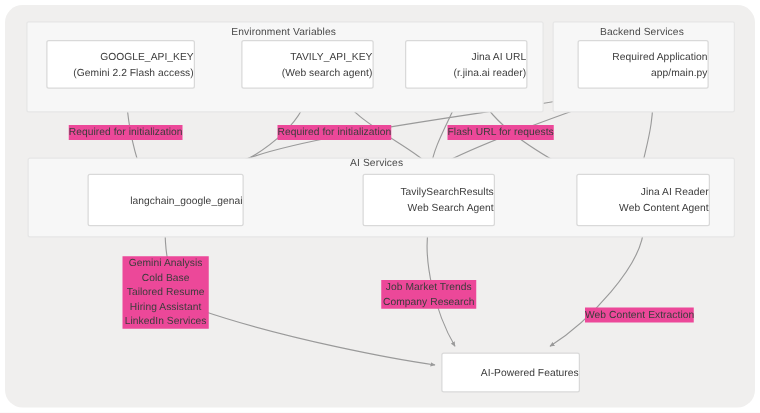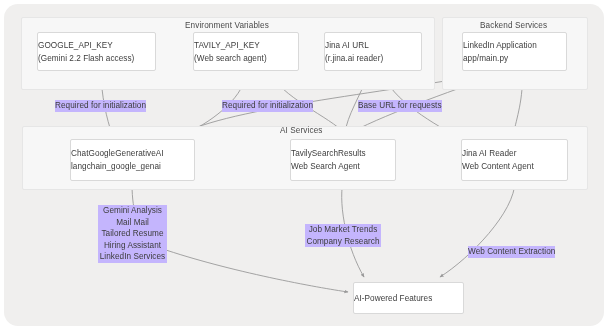--- a/index.html
+++ b/index.html
@@ -43,34 +43,34 @@
     white-space: nowrap;
     letter-spacing: 0.1px;
   }
   .node {
     position: absolute;
     background: #ffffff;
     border: 1px solid #d9d9d9;
     border-radius: 2px;
     display: flex;
     flex-direction: column;
-    align-items: flex-start;
+    align-items: flex-end;
     justify-content: center;
     box-sizing: border-box;
   }
   .node .line {
     font-size: 8.2px;
     color: #3c3c3c;
     line-height: 13px;
     white-space: nowrap;
     letter-spacing: 0.05px;
   }
   .edge-label {
     position: absolute;
-    background: #c4b5fd;
+    background: #ec4899;
     font-size: 8.2px;
     color: #3c3c3c;
     line-height: 11.5px;
     white-space: nowrap;
     text-align: center;
     letter-spacing: 0.05px;
   }
   .edge-label .l {
     display: block;
   }
@@ -130,26 +130,25 @@
   <span class="line">TAVILY_API_KEY</span>
   <span class="line">(Web search agent)</span>
 </div>
 
 <div class="node" style="left:324px; top:32px; width:98px; height:39px;">
   <span class="line">Jina AI URL</span>
   <span class="line">(r.jina.ai reader)</span>
 </div>
 
 <div class="node" style="left:462px; top:32px; width:105px; height:39px;">
-  <span class="line">LinkedIn Application</span>
+  <span class="line">Required Application</span>
   <span class="line">app/main.py</span>
 </div>
 
 <div class="node" style="left:70px; top:139px; width:125px; height:42px;">
-  <span class="line">ChatGoogleGenerativeAI</span>
   <span class="line">langchain_google_genai</span>
 </div>
 
 <div class="node" style="left:290px; top:139px; width:106px; height:42px;">
   <span class="line">TavilySearchResults</span>
   <span class="line">Web Search Agent</span>
 </div>
 
 <div class="node" style="left:461px; top:139px; width:107px; height:42px;">
   <span class="line">Jina AI Reader</span>
@@ -162,26 +161,26 @@
 
 <div class="edge-label" style="left:55px; top:100px;">
   <span class="l">Required for initialization</span>
 </div>
 
 <div class="edge-label" style="left:222px; top:100px;">
   <span class="l">Required for initialization</span>
 </div>
 
 <div class="edge-label" style="left:358px; top:100px;">
-  <span class="l">Base URL for requests</span>
+  <span class="l">Flash URL for requests</span>
 </div>
 
 <div class="edge-label" style="left:98px; top:205px; width:69px;">
   <span class="l">Gemini Analysis</span>
-  <span class="l">Mail Mail</span>
+  <span class="l">Cold Base</span>
   <span class="l">Tailored Resume</span>
   <span class="l">Hiring Assistant</span>
   <span class="l">LinkedIn Services</span>
 </div>
 
 <div class="edge-label" style="left:305px; top:224px; width:76px;">
   <span class="l">Job Market Trends</span>
   <span class="l">Company Research</span>
 </div>
 

